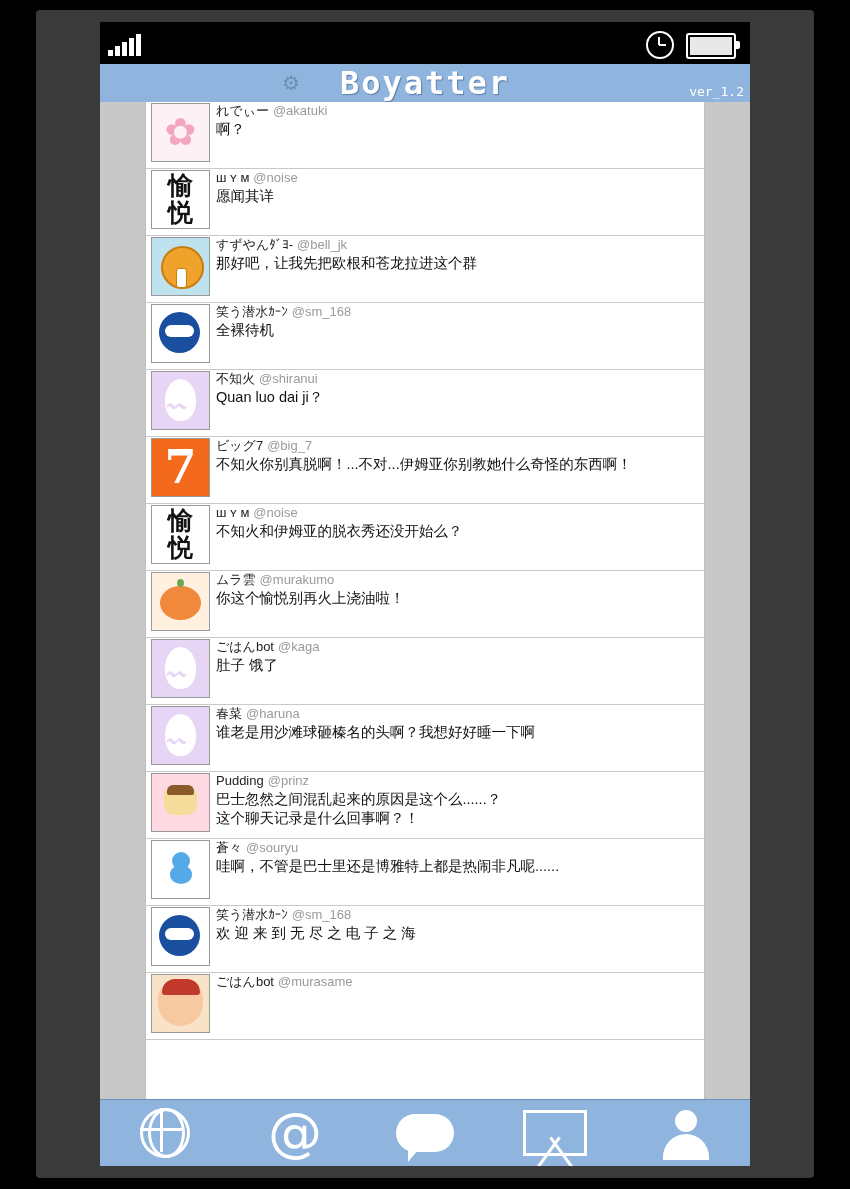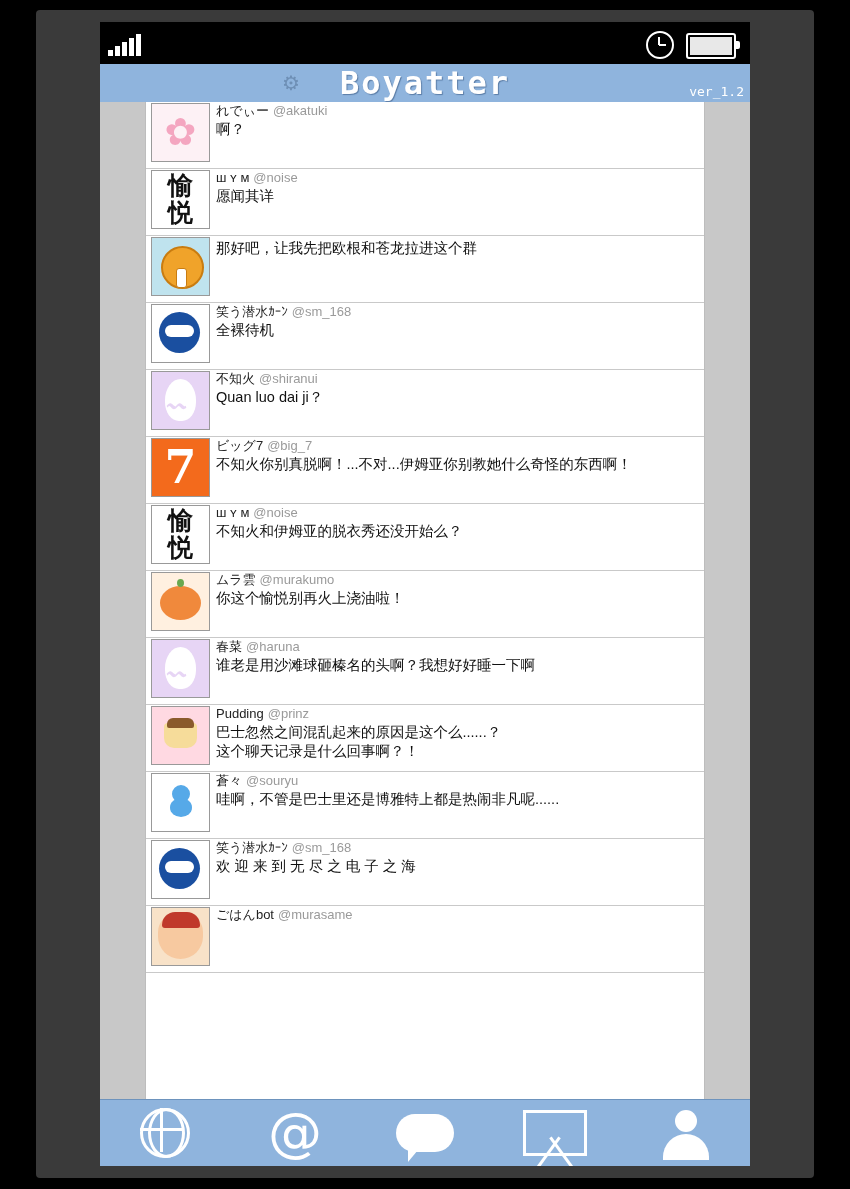--- a/index.html
+++ b/index.html
@@ -135,20 +135,21 @@
             </div>
           <div class="body">
             <div class="namerow"><span>ш ʏ м</span><span class="handle">@noise</span></div>
             <div class="text">愿闻其详</div>
           </div>
         </div>
 
         <div class="tweet">
           <div class="avatar av-bell"></div>
           <div class="body">
+            <div class="namerow"><span>すずやんﾀﾞﾖ-</span><span class="handle">@bell_jk</span></div>
             <div class="text">那好吧，让我先把欧根和苍龙拉进这个群</div>
           </div>
         </div>
 
         <div class="tweet">
           <div class="avatar av-ninja"></div>
           <div class="body">
             <div class="namerow"><span>笑う潜水ｶｰﾝ</span><span class="handle">@sm_168</span></div>
             <div class="text">全裸待机</div>
           </div>
@@ -184,20 +185,27 @@
         </div>
 
         <div class="tweet">
           <div class="avatar av-orange"></div>
           <div class="body">
             <div class="namerow"><span>ムラ雲</span><span class="handle">@murakumo</span></div>
             <div class="text">你这个愉悦别再火上浇油啦！</div>
           </div>
         </div>
 
+        <div class="tweet">
+          <div class="avatar av-egg"></div>
+          <div class="body">
+            <div class="namerow"><span>ごはんbot</span><span class="handle">@kaga</span></div>
+            <div class="text">肚子 饿了</div>
+          </div>
+        </div>
 
 
         <div class="tweet">
           <div class="avatar av-egg"></div>
           <div class="body">
             <div class="namerow"><span>春菜</span><span class="handle">@haruna</span></div>
             <div class="text">谁老是用沙滩球砸榛名的头啊？我想好好睡一下啊</div>
           </div>
         </div>
 

